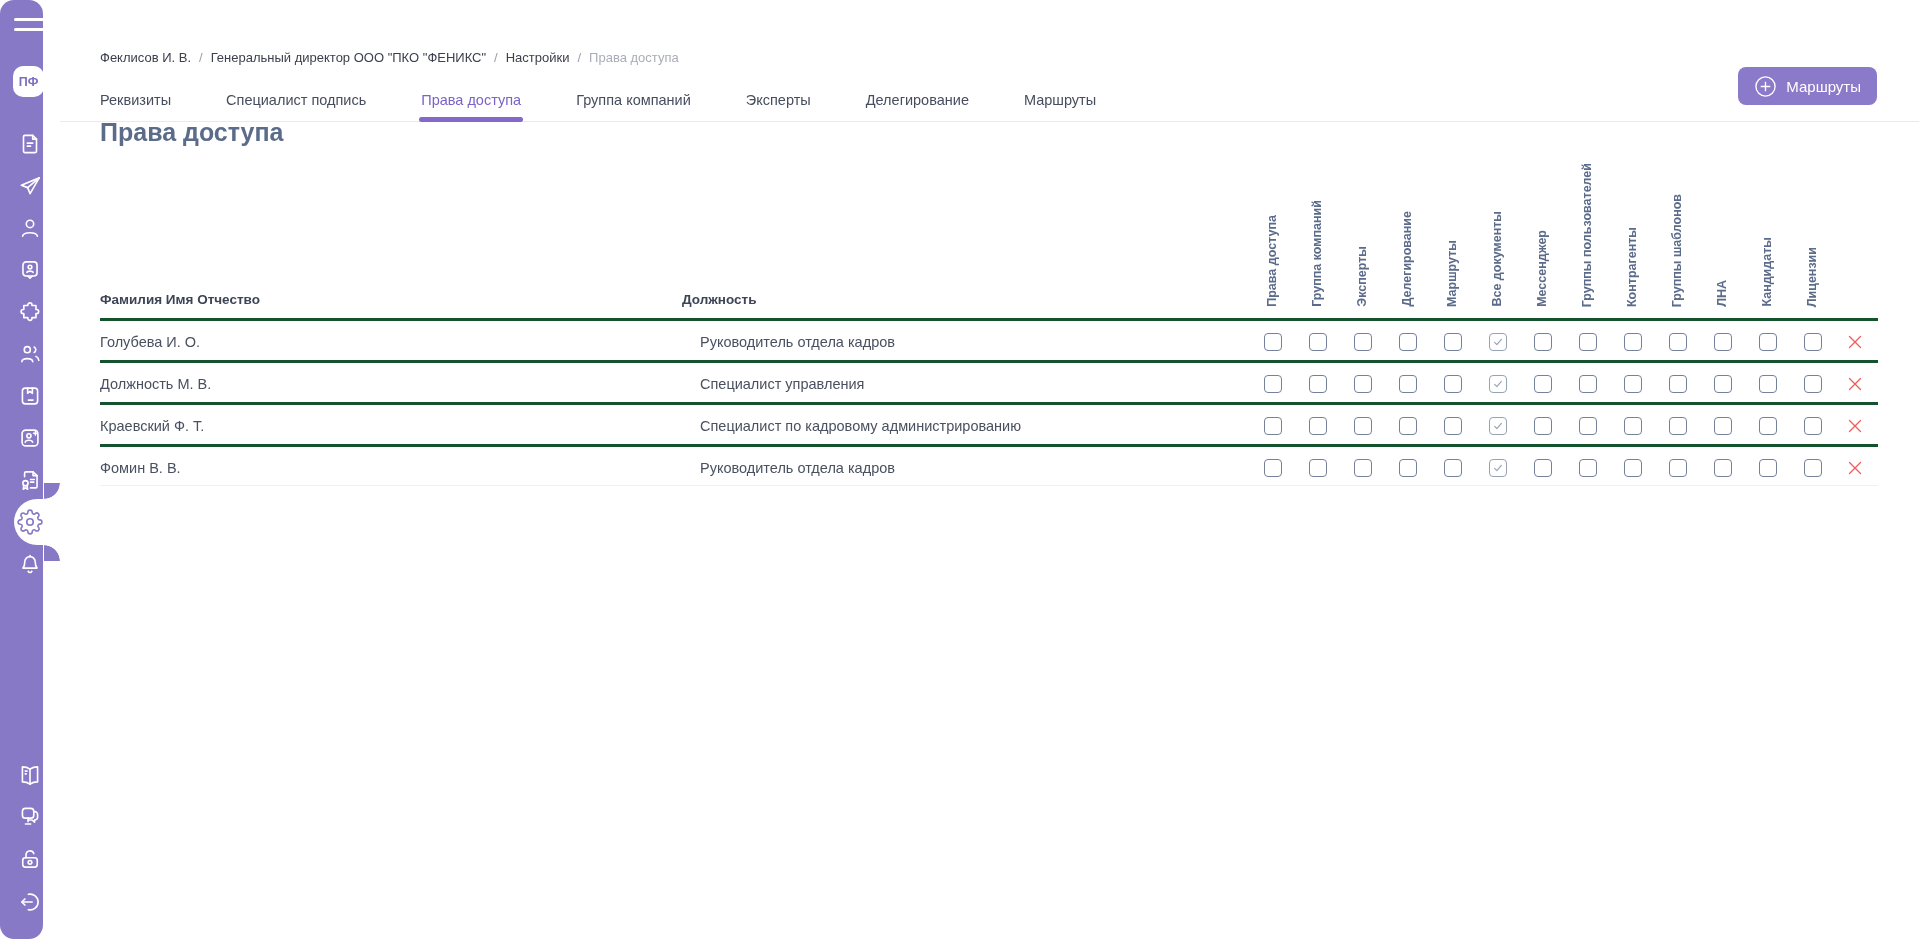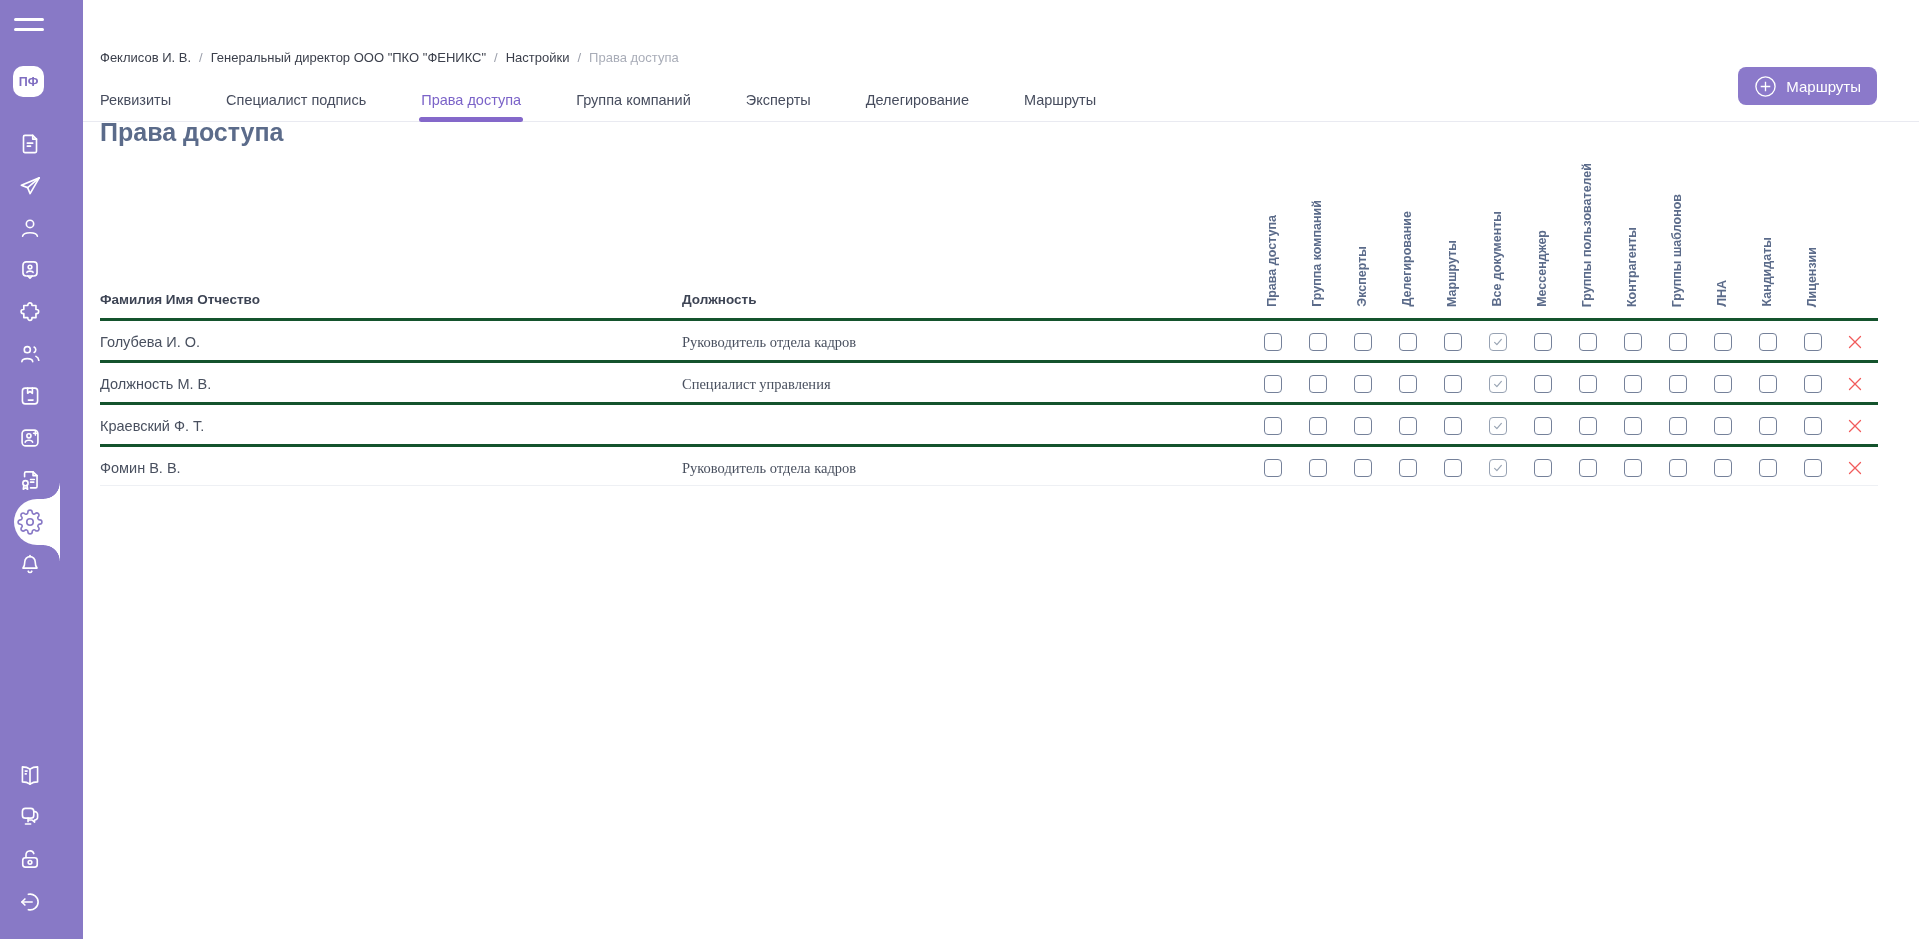--- a/index.html
+++ b/index.html
@@ -1,21 +1,21 @@
 <!DOCTYPE html>
 <html><head>
 <meta charset="utf-8">
 <style>
   * { margin:0; padding:0; box-sizing:border-box; }
   html,body { width:1919px; height:939px; overflow:hidden; background:#fff;
               font-family:"Liberation Sans", sans-serif; }
 
   
-  .sidebar { position:absolute; left:0; top:0; width:83px; height:939px;
-             background:#8879C6; z-index:5; }
+  .sidebar { position:absolute; left:0; top:0; width:43px; height:939px;
+             background:#8879C6; z-index:5;border-radius:14px; }
   .hamburger { position:absolute; left:14px; top:17px; width:30px; height:16px; cursor:pointer; }
   .hamburger i { position:absolute; left:0; width:30px; height:3.2px; background:#fff; border-radius:2px; }
   .hamburger i:nth-child(1){ top:1px; } .hamburger i:nth-child(2){ top:11px; }
   .logo-badge { position:absolute; left:13px; top:66px; width:31px; height:31px;
                 background:#fff; border-radius:10px; display:flex; align-items:center;
                 justify-content:center; font-size:12.5px; font-weight:bold; color:#7E6CC0; }
   .nav-item { position:absolute; left:0; width:60px; height:42px;
               display:flex; align-items:center; justify-content:center; cursor:pointer; }
   .nav-item svg { width:26px; height:26px; stroke:#fff; fill:none;
                   stroke-width:1.5; stroke-linecap:round; stroke-linejoin:round; }
@@ -52,21 +52,21 @@
   .perm-table { position:absolute; left:100px; top:90px; width:1778px; }
   .thead { position:relative; height:228px; }
   .col-head { position:absolute; bottom:11px; font-size:13.5px; font-weight:bold; color:#3D4454; }
   .col-head.name { left:0;text-align:right; } .col-head.pos { left:582px; }
   .rot { position:absolute; bottom:11px; writing-mode:vertical-rl; transform:rotate(180deg);
          font-size:12.5px; font-weight:bold; color:#5B6B8A; white-space:nowrap; }
   .trow { position:relative; height:42px; border-top:3px solid #14532d; }
   .trow:last-child { border-bottom:1px solid #EEF0F4; }
   .cell { position:absolute; top:0; height:42px; display:flex; align-items:center;
           font-size:14.5px; color:#49505F; white-space:nowrap; }
-  .cell.name { left:0; } .cell.pos { left:582px;font-family:Liberation Serif, serif; }
+  .cell.name { left:0; } .cell.pos { left:600px; }
   .cb { position:absolute; top:12px; width:18px; height:18px; background:#fff;
         border:1.5px solid #75819A; border-radius:4px; cursor:pointer;
         display:flex; align-items:center; justify-content:center; }
   .cb.checked { border-color:#97A2B3; }
   .del { position:absolute; top:13px; width:16px; height:16px; cursor:pointer;
          display:flex; align-items:center; justify-content:center; }
 </style>
 </head>
 <body>
 
@@ -284,20 +284,21 @@
           <span class="cb" style="left: 1659px;"></span>
           <span class="cb" style="left: 1704px;"></span>
           <span class="del" style="left: 1747px;">
             <svg viewBox="0 0 16 16" width="16" height="16">
               <path d="M2.5 2.5l11 11M13.5 2.5l-11 11" stroke="#F15B5B" stroke-width="1.3" stroke-linecap="round" fill="none"></path>
             </svg>
           </span>
         </div>
         <div class="trow">
           <div class="cell name">Краевский Ф. Т.</div>
+          <div class="cell pos">Специалист по кадровому администрированию</div>
           <span class="cb" style="left: 1164px;"></span>
           <span class="cb" style="left: 1209px;"></span>
           <span class="cb" style="left: 1254px;"></span>
           <span class="cb" style="left: 1299px;"></span>
           <span class="cb" style="left: 1344px;"></span>
           <span class="cb checked" style="left: 1389px;">
             <svg viewBox="0 0 16 16" width="12" height="12">
               <path d="M3.5 8.5l3 3 6-7" stroke="#9AA5B4" stroke-width="1.6" fill="none" stroke-linecap="round" stroke-linejoin="round"></path>
             </svg>
           </span>

